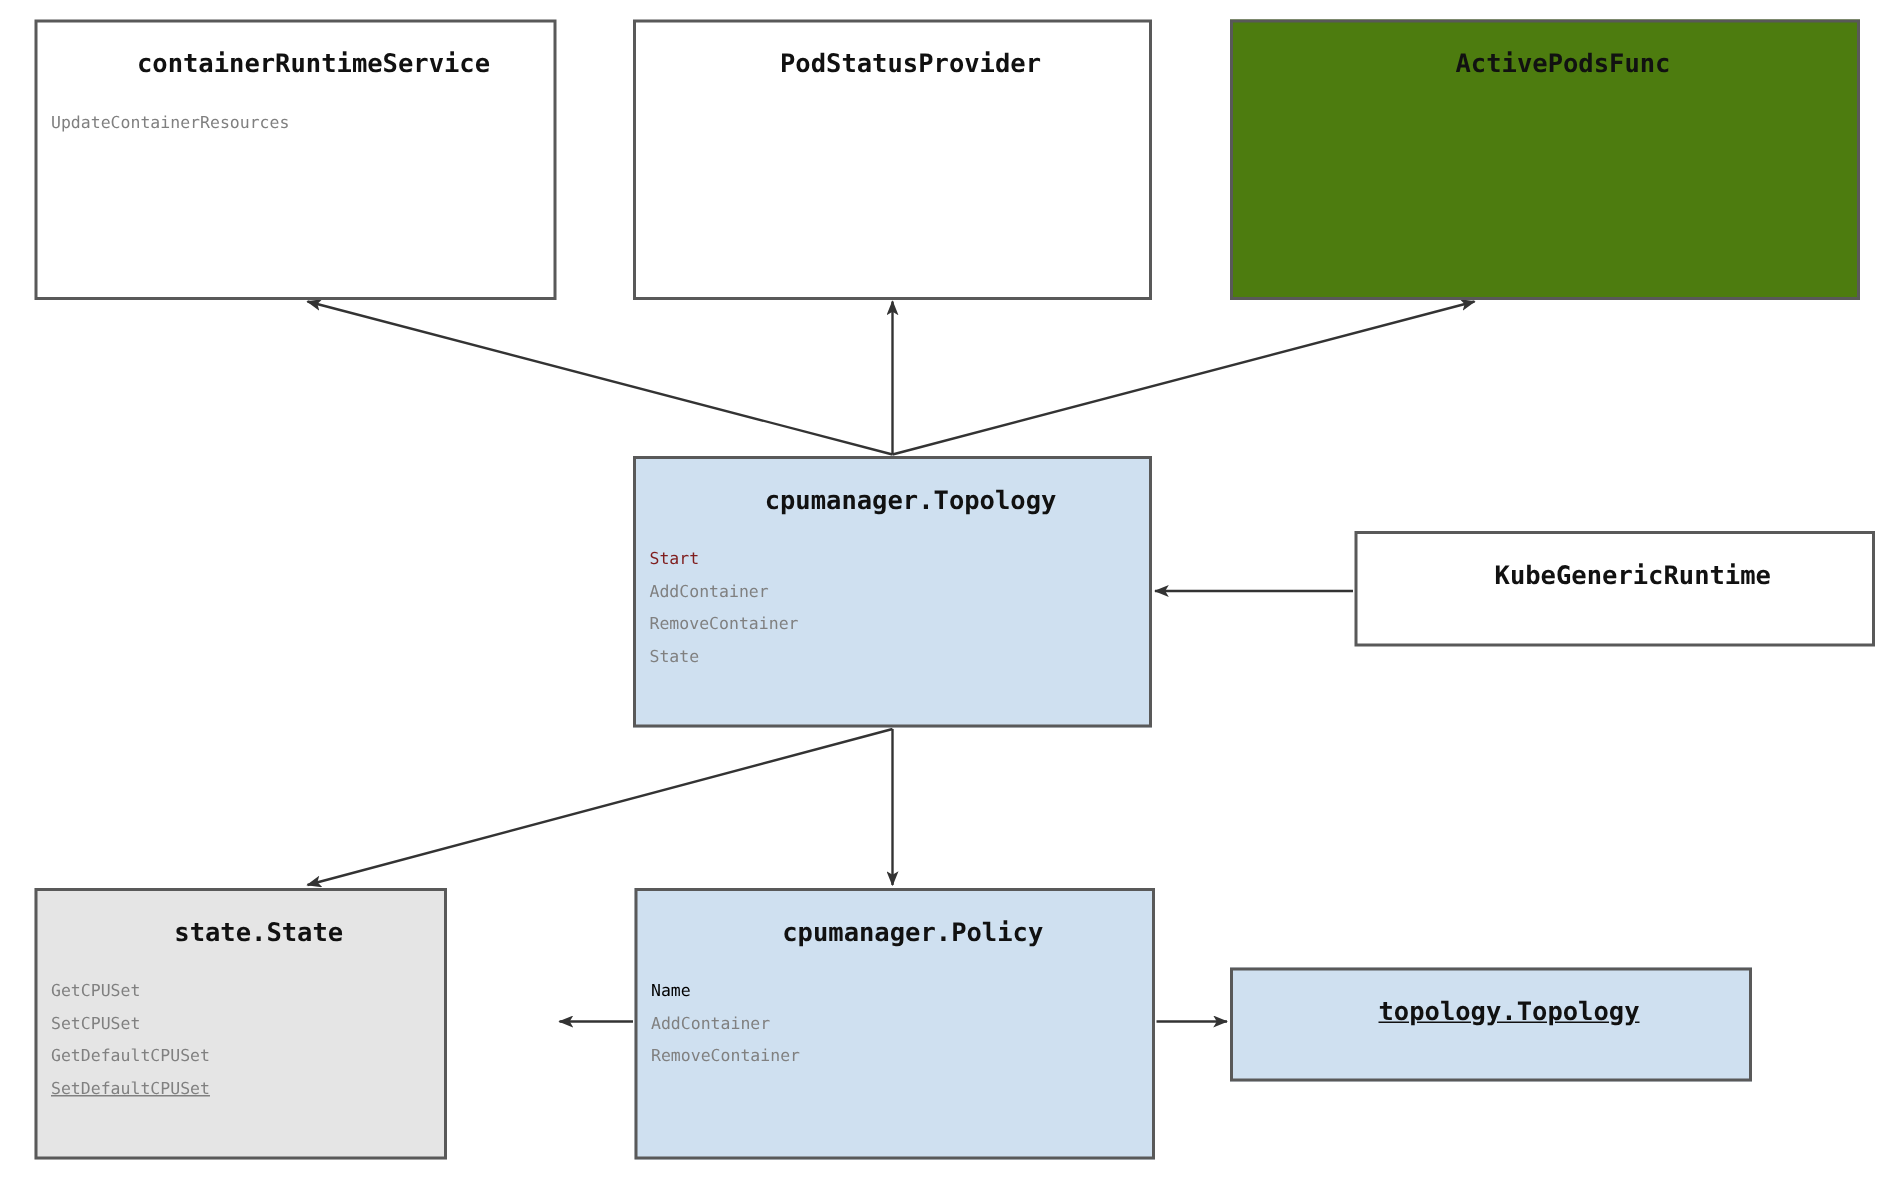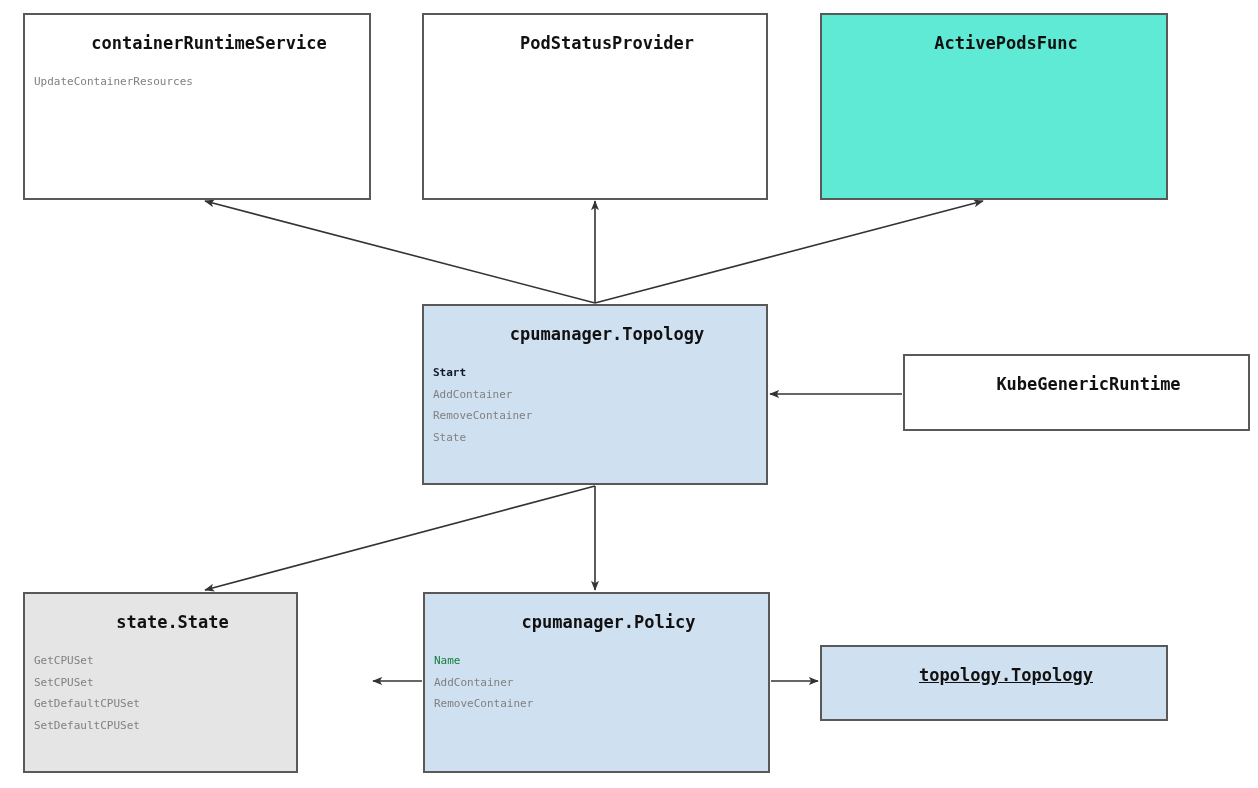--- a/index.html
+++ b/index.html
@@ -87,48 +87,48 @@
   <div id="node-layer">
       <div class="node" style="left: 23px; top: 13px; width: 348px; height: 187px; border-color: rgb(89, 89, 89); background: rgb(255, 255, 255);">
         <div class="node-title" style="color: rgb(17, 17, 17);">containerRuntimeService</div>
         <ul class="members">
           <li class="member" style="color: rgb(128, 128, 128);">UpdateContainerResources</li>
         </ul>
       </div>
       <div class="node" style="left: 422px; top: 13px; width: 346px; height: 187px; border-color: rgb(89, 89, 89); background: rgb(255, 255, 255);">
         <div class="node-title" style="color: rgb(17, 17, 17);">PodStatusProvider</div>
       </div>
-      <div class="node" style="left: 820px; top: 13px; width: 348px; height: 187px; border-color: rgb(89, 89, 89); background: #5eead4;">
+      <div class="node" style="left: 820px; top: 13px; width: 420px; height: 187px; border-color: rgb(89, 89, 89); background: #4d7c0f;">
         <div class="node-title" style="color: rgb(17, 17, 17);">ActivePodsFunc</div>
       </div>
       <div class="node blue" style="left: 422px; top: 304px; width: 346px; height: 181px; border-color: rgb(89, 89, 89); background: rgb(207, 224, 240);">
         <div class="node-title" style="color: rgb(17, 17, 17);">cpumanager.Topology</div>
         <ul class="members">
-          <li class="member" style="color: #0f172a; font-weight: bold;">Start</li>
+          <li class="member" style="color: #7f1d1d;">Start</li>
           <li class="member" style="color: rgb(128, 128, 128);">AddContainer</li>
           <li class="member" style="color: rgb(128, 128, 128);">RemoveContainer</li>
           <li class="member" style="color: rgb(128, 128, 128);">State</li>
         </ul>
       </div>
       <div class="node compact" style="left: 903px; top: 354px; width: 347px; height: 77px; border-color: rgb(89, 89, 89); background: rgb(255, 255, 255);">
         <div class="node-title" style="color: rgb(17, 17, 17);">KubeGenericRuntime</div>
       </div>
       <div class="node blue" style="left: 23px; top: 592px; width: 275px; height: 181px; border-color: rgb(89, 89, 89); background: #e5e5e5;">
         <div class="node-title" style="color: rgb(17, 17, 17);">state.State</div>
         <ul class="members">
           <li class="member" style="color: rgb(128, 128, 128);">GetCPUSet</li>
           <li class="member" style="color: rgb(128, 128, 128);">SetCPUSet</li>
           <li class="member" style="color: rgb(128, 128, 128);">GetDefaultCPUSet</li>
-          <li class="member" style="color: rgb(128, 128, 128);">SetDefaultCPUSet</li>
+          <li class="member" style="color: rgb(128, 128, 128); text-decoration: underline;">SetDefaultCPUSet</li>
         </ul>
       </div>
       <div class="node blue" style="left: 423px; top: 592px; width: 347px; height: 181px; border-color: rgb(89, 89, 89); background: rgb(207, 224, 240);">
         <div class="node-title" style="color: rgb(17, 17, 17);">cpumanager.Policy</div>
         <ul class="members">
-          <li class="member" style="color: #15803d;">Name</li>
+          <li class="member" style="color: #000000;">Name</li>
           <li class="member" style="color: rgb(128, 128, 128);">AddContainer</li>
           <li class="member" style="color: rgb(128, 128, 128);">RemoveContainer</li>
         </ul>
       </div>
       <div class="node blue compact" style="left: 820px; top: 645px; width: 348px; height: 76px; border-color: rgb(89, 89, 89); background: rgb(207, 224, 240);">
         <div class="node-title" style="color: rgb(17, 17, 17); text-decoration: underline;">topology.Topology</div>
       </div>
     </div>
 
 </div>

